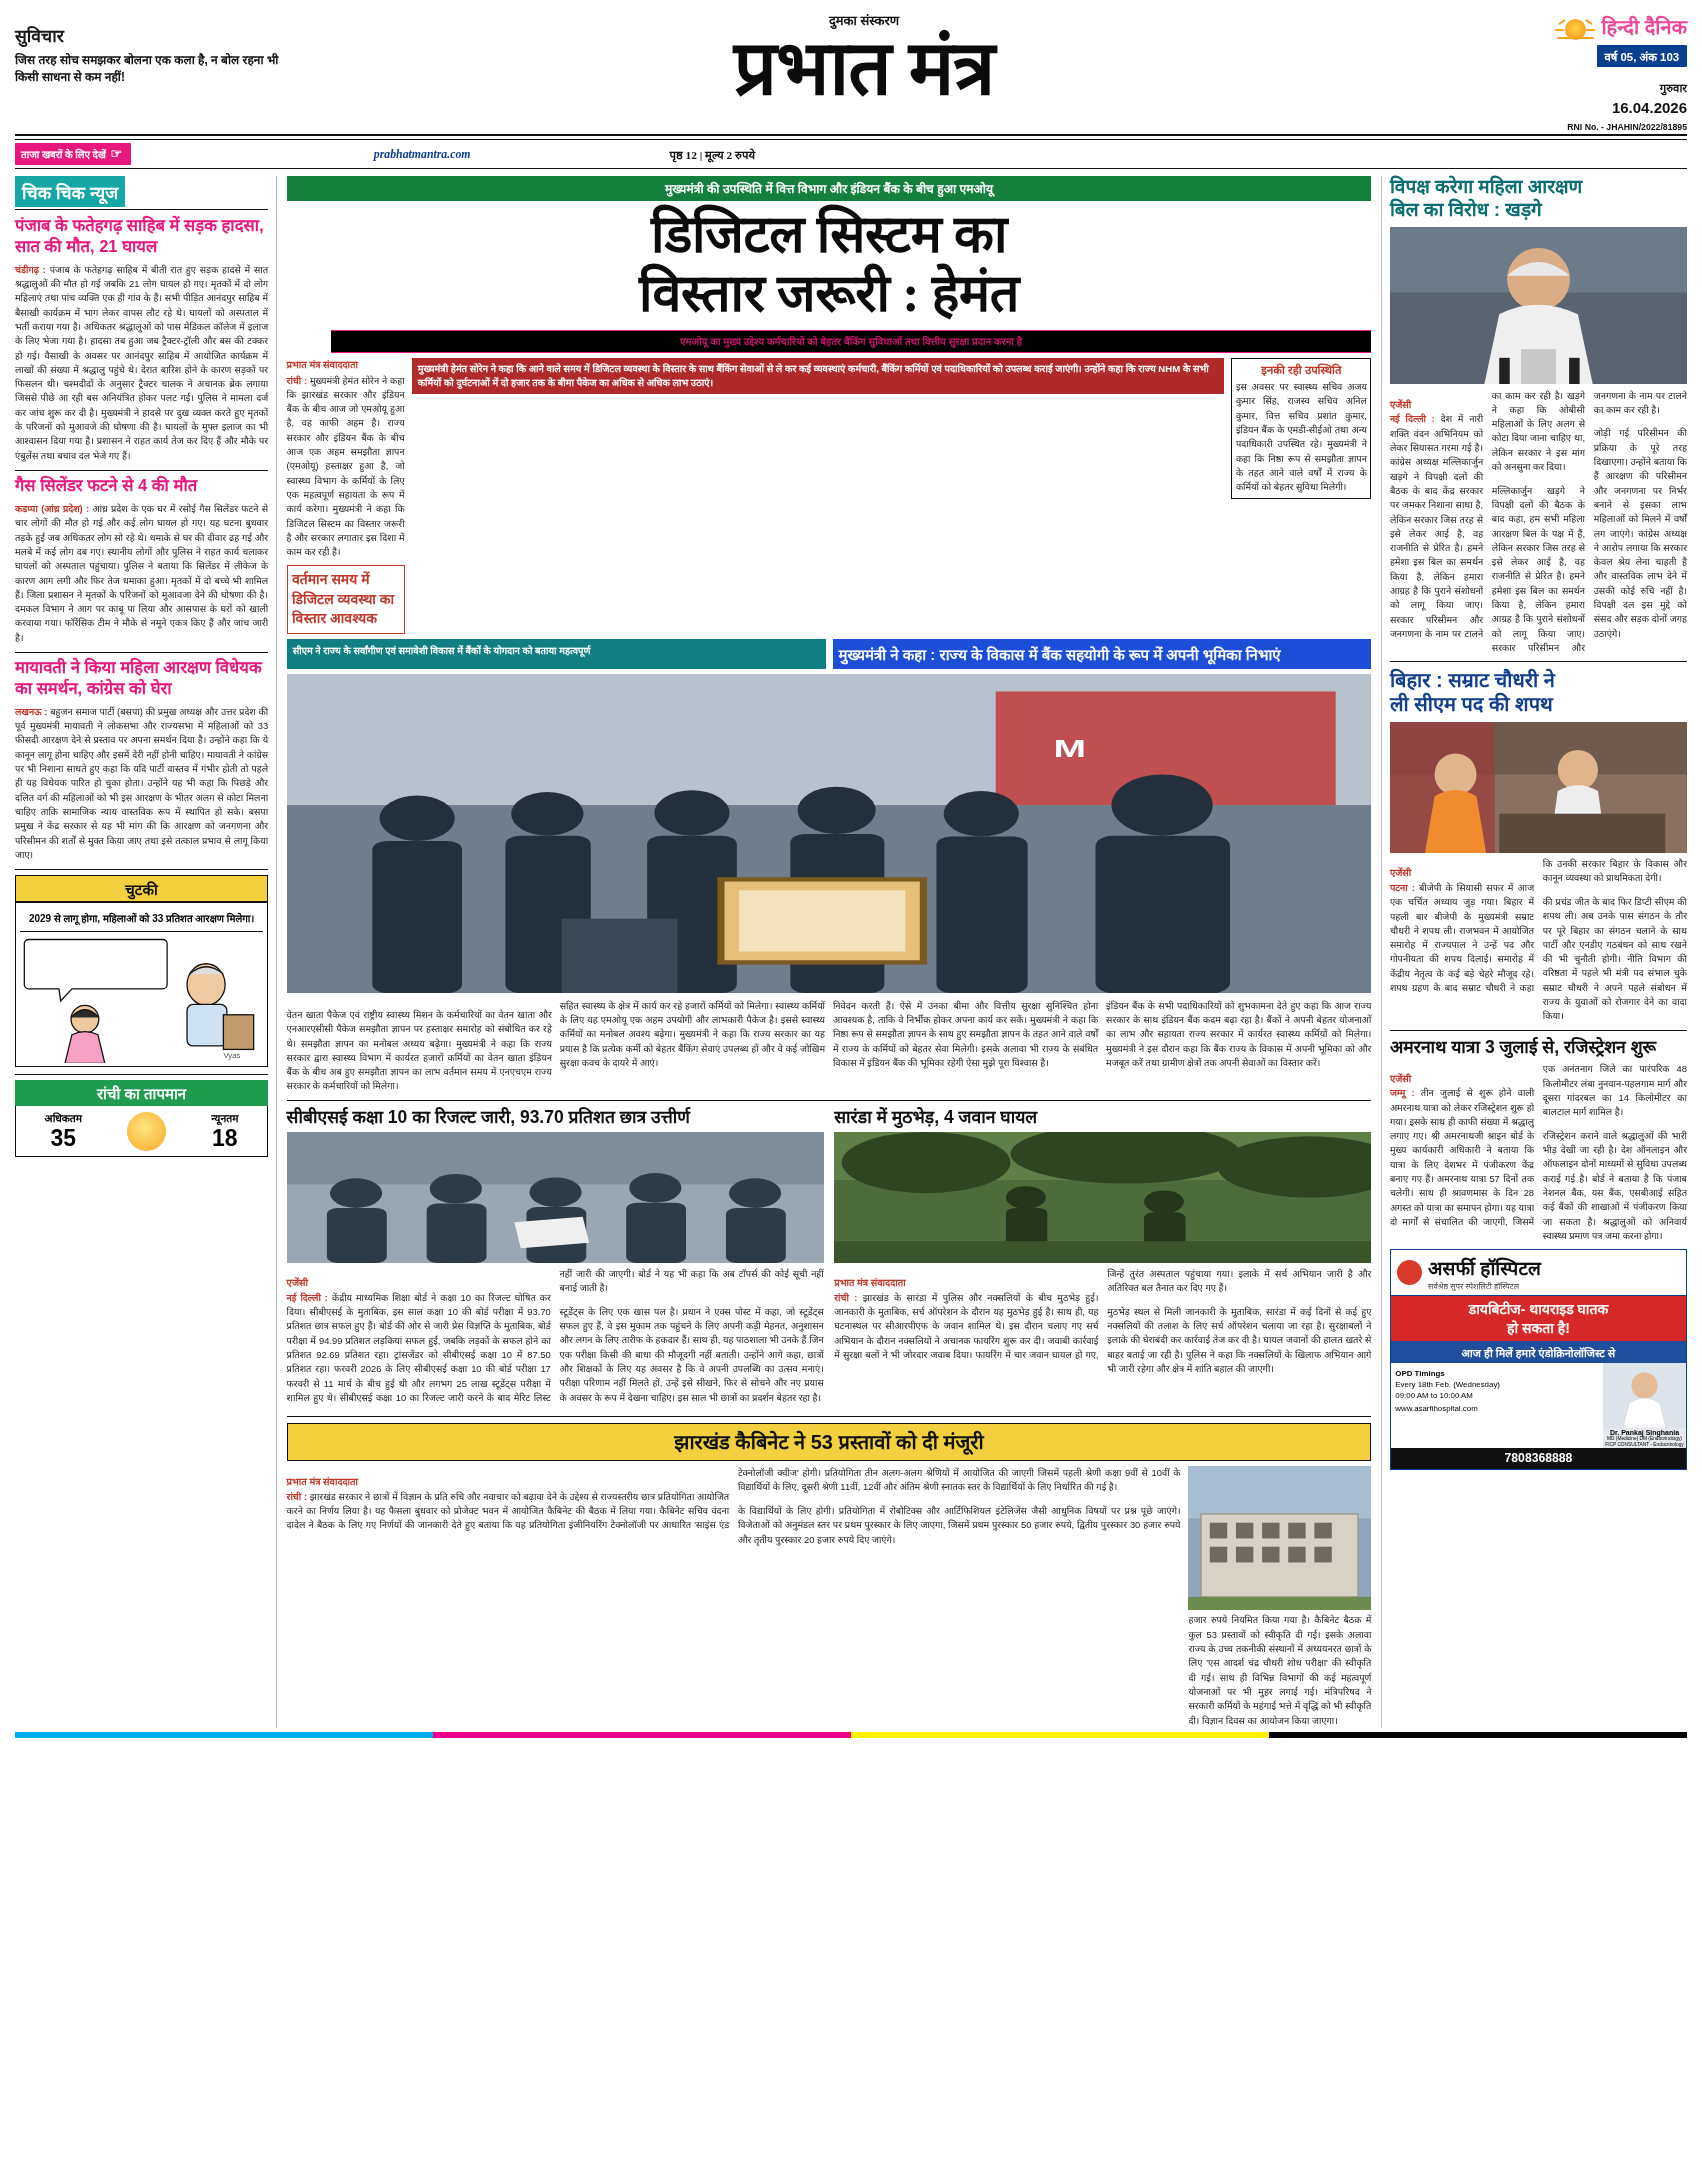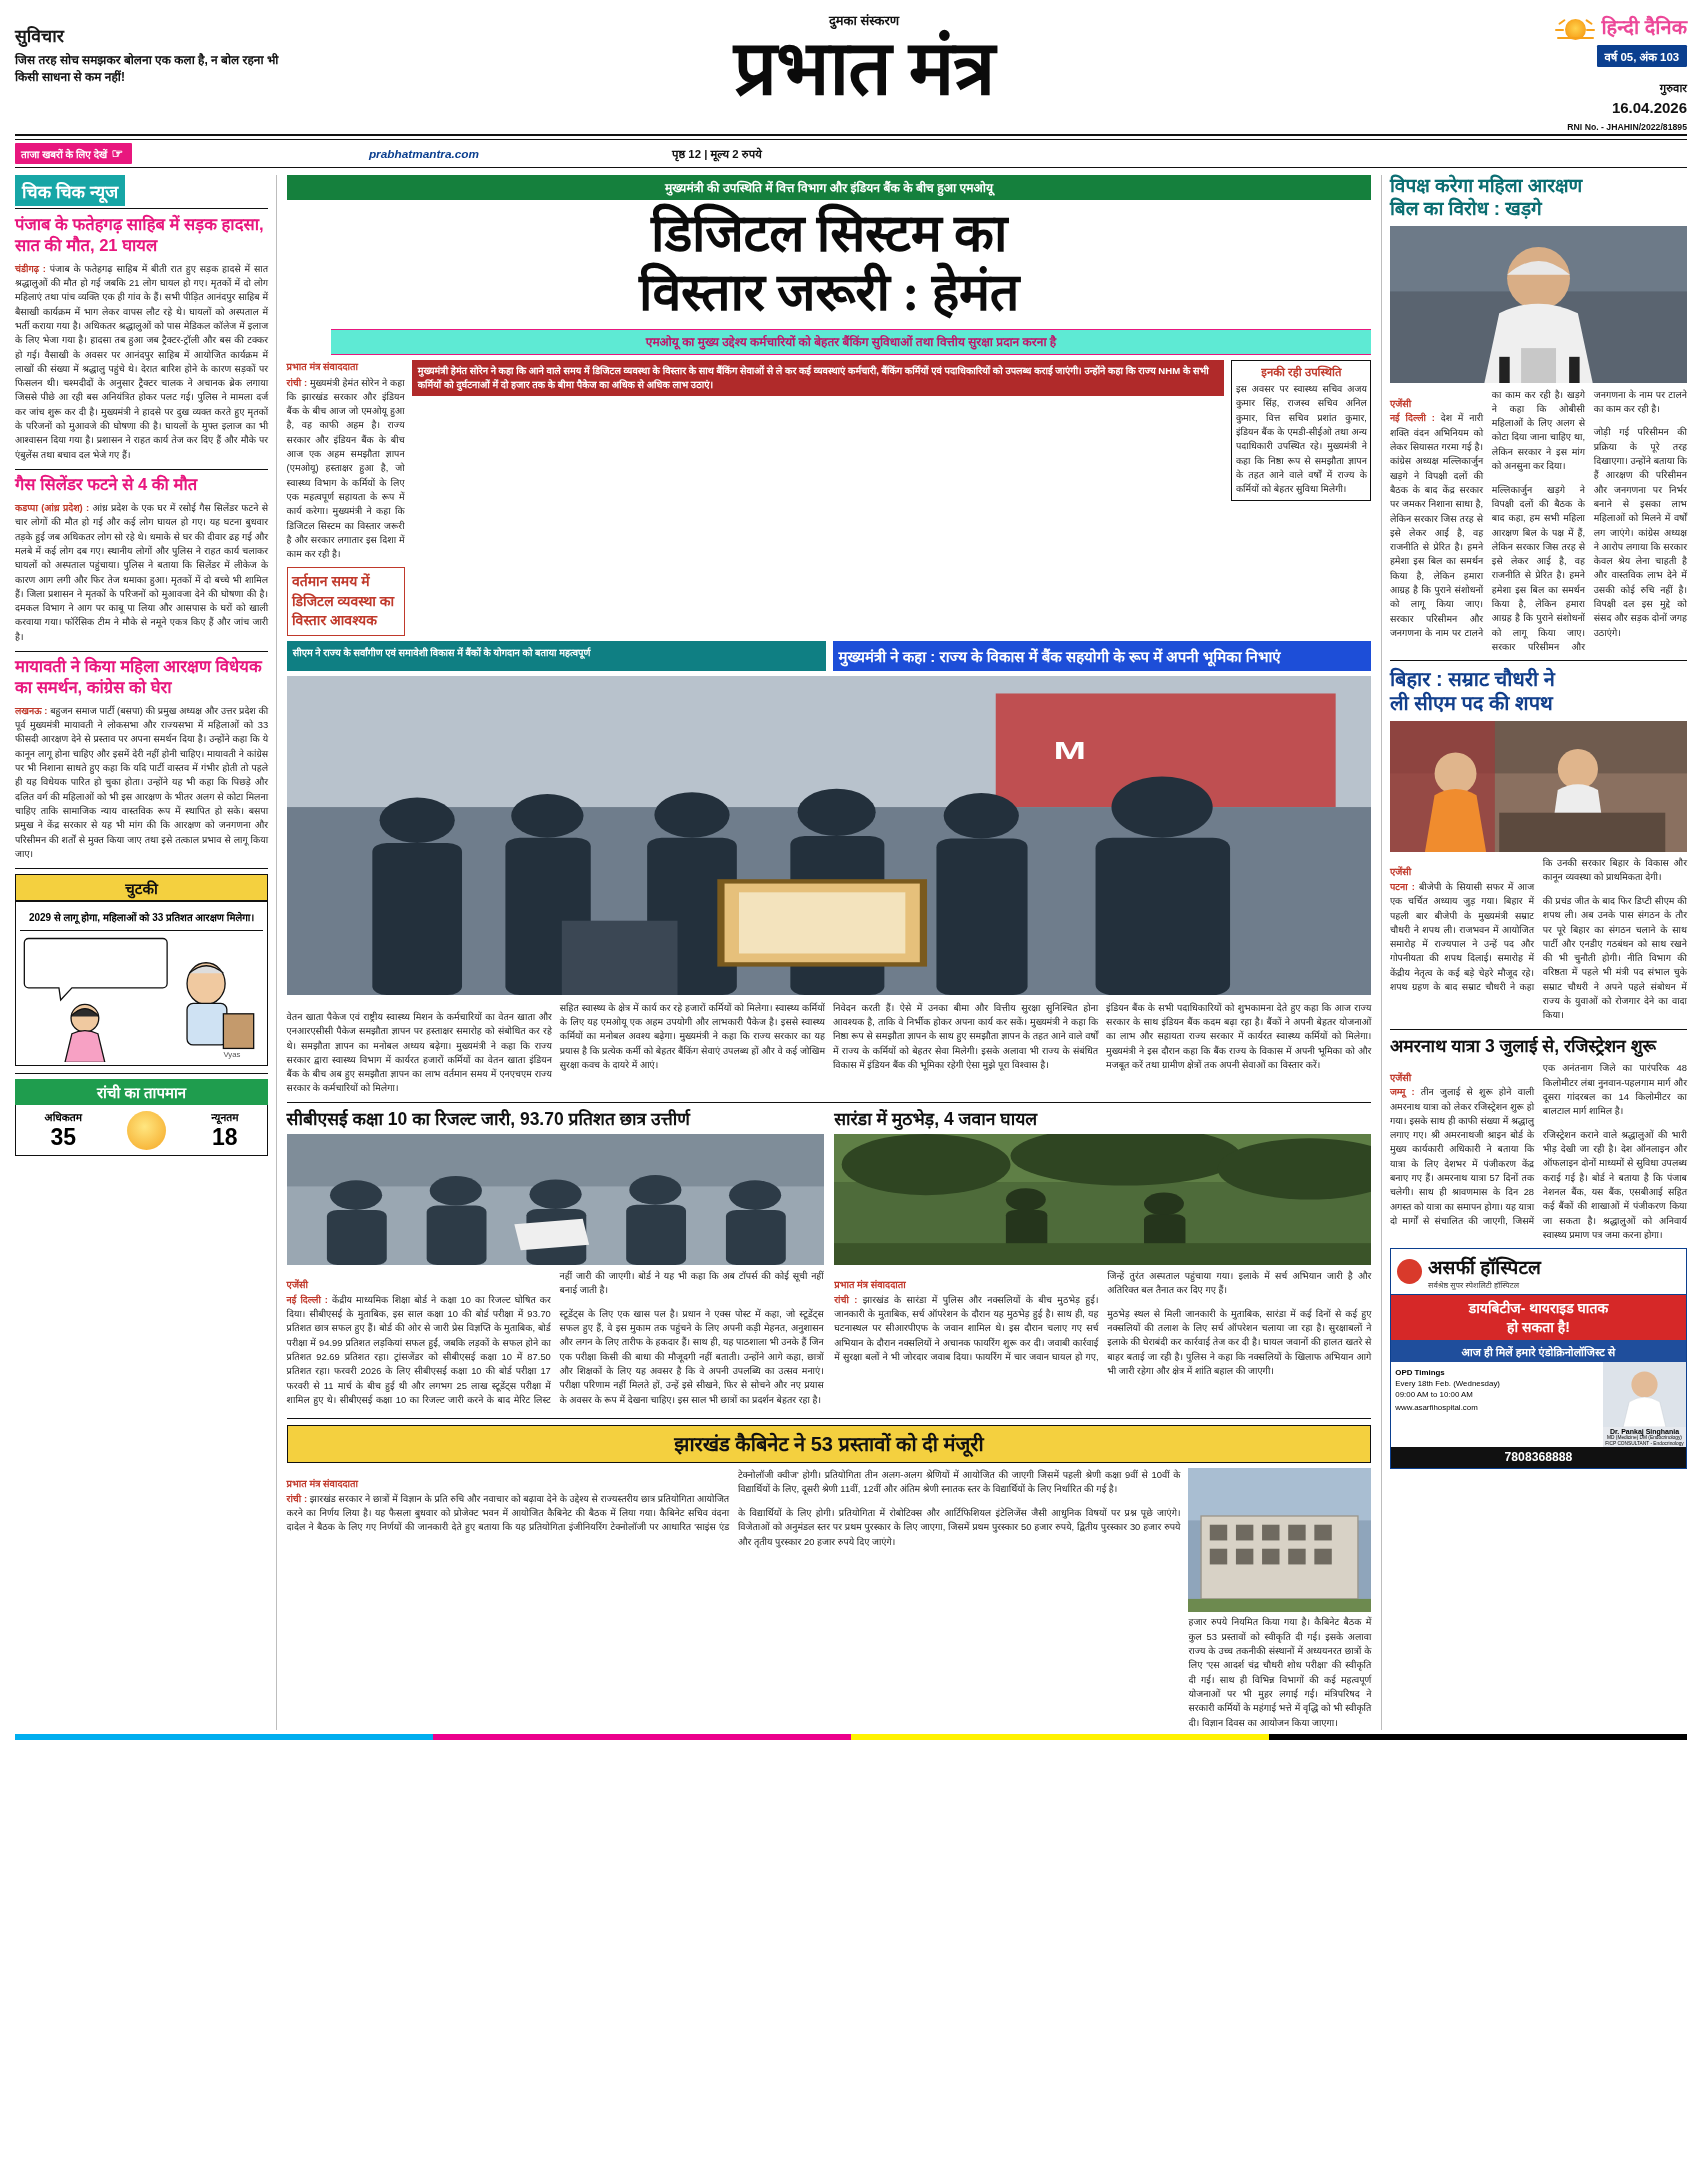--- a/index.html
+++ b/index.html
@@ -98,25 +98,26 @@
     font-size: 11.4px;
     font-weight: bold;
     color: #111;
     line-height: 1.5;
   }
   .day-date .big { font-size: 15px; }
   .rni { font-size: 8.7px; font-weight: bold; color:#111; margin-top:2.6px; }
 
   
   .stripe {
-    display:flex; align-items:center; gap: 10px;
+    display:flex; align-items:center; gap: 16px;
     border-top: 1.3px solid #111;
     border-bottom: 1.3px solid #111;
     padding: 3.1px 0;
     margin-top: 2.6px;
+    font-family: Liberation Serif, serif;
   }
   .taza {
     background: #e8177e; color:#fff; font-size: 10px; font-weight:bold;
     padding: 3.1px 8.7px 3.1px 6.1px; border-radius: 0.9px;
     display:flex; align-items:center; gap:4.4px;
   }
   .hand { font-size: 13px; }
   .site { flex: 0 0 auto; margin-left: 227px; color: #0b3f8f; font-size: 11.8px; font-weight: bold; font-style: italic;}
   .pg-price {
     margin-left: 183px;
@@ -176,25 +177,25 @@
     font-size: 52px;
     font-weight: bold;
     line-height: 1.12;
     letter-spacing: -0.4px;
     color: #0b0b0b;
     text-align: center;
     font-family: "Liberation Serif", serif;
     margin: 1.7px 0 7px;
   }
   .pink-strip {
-    background: #5eead4;
+    background: #000000;
     border-top: 0.9px solid #e8177e;
     border-bottom: 0.9px solid #e8177e;
     color: #c0156a;
-    font-size: 12px;
+    font-size: 10px;
     font-weight: bold;
     text-align:center;
     padding: 3.5px 4.4px;
     margin-bottom: 5.2px;
     margin-left: 44px;
   }
   .cap-teal {
     background: #0f7f83; color:#fff; font-size: 9.6px; font-weight:bold;
     padding: 4.4px 6.1px; line-height:1.4;
   }

